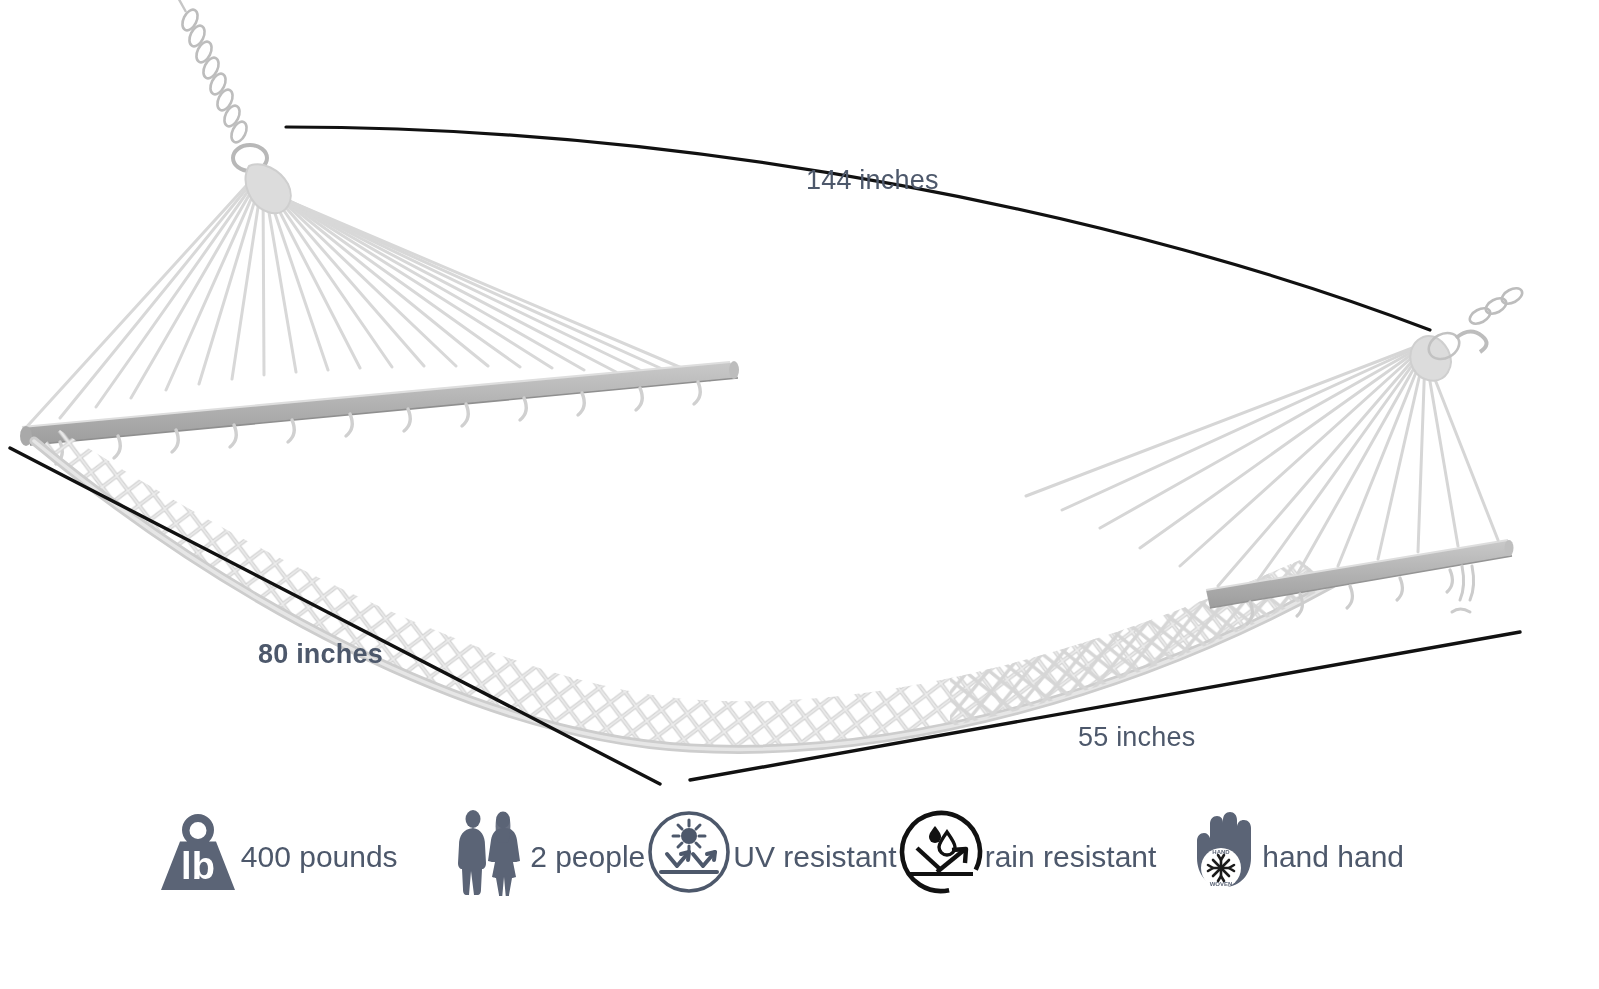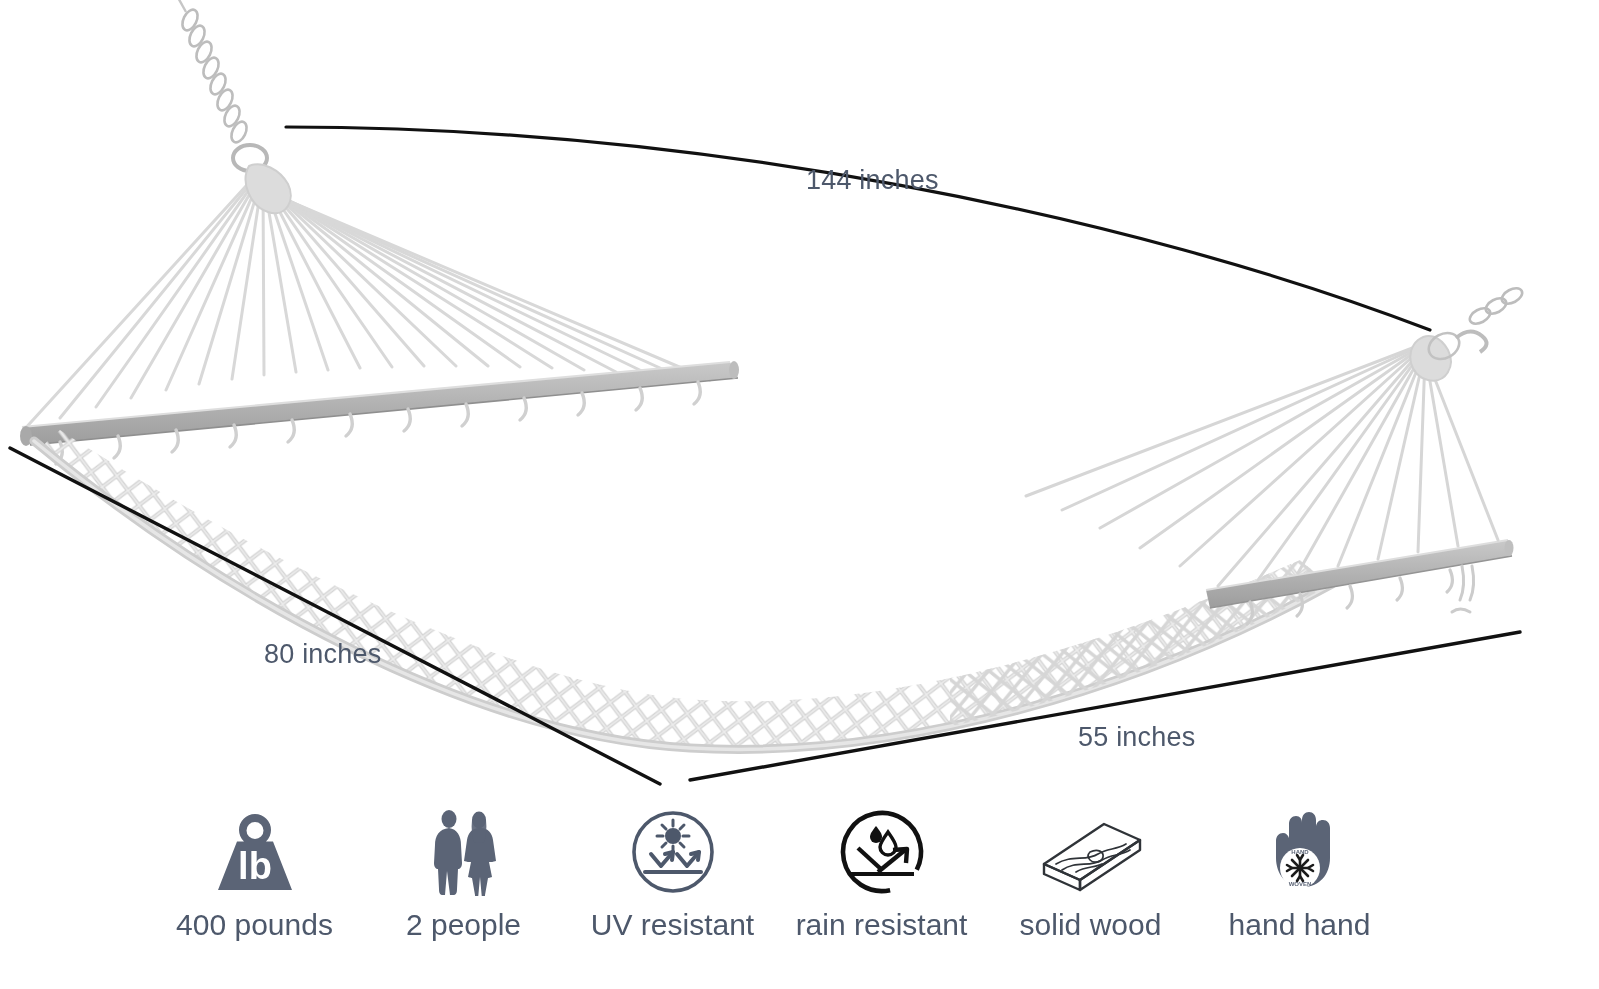--- a/index.html
+++ b/index.html
@@ -36,38 +36,38 @@
   }
   .dim-label {
     position: absolute;
     color: #4d586b;
     font-size: 27px;
     font-family: "Liberation Sans", sans-serif;
     white-space: nowrap;
     letter-spacing: 0.2px;
   }
   #dim-label-length { left: 806px; top: 165px; }
-  #dim-label-width  { left: 264px; top: 639px; }
+  #dim-label-width  { left: 258px; top: 639px; font-weight: bold; }
   #dim-label-depth  { left: 1078px; top: 722px; text-align: right; }
 
   
   #feature-row {
     position: absolute;
     left: 0;
     top: 806px;
     width: 1599px;
     height: 160px;
     display: flex;
     align-items: flex-start;
     padding-left: 150px;
     padding-right: 195px;
   }
   .feature {
     display: flex;
-    flex-direction: column;
+    flex-direction: row;
     align-items: center;
     justify-content: flex-end;
     flex: 1 1 0;
   }
   .feature-icon {
     height: 92px;
     display: flex;
     align-items: center;
     justify-content: center;
   }
@@ -356,42 +356,20 @@
 
           <path d="M40 64 L 67 42" stroke="#111111" stroke-width="4.4" fill="none"></path>
           <path d="M55 42 L 69 41 L 68 55" fill="none" stroke="#111111" stroke-width="4.4" stroke-linejoin="round"></path>
 
           <path d="M12 66 H 76" stroke="#111111" stroke-width="4.2"></path>
         </svg>
       </div>
       <div class="feature-label">rain resistant</div>
     </div>
 
-    <div class="feature">
-      <div class="feature-icon">
-        <svg width="118" height="84" viewBox="0 0 118 84">
-          <g fill="none" stroke="#2f3338" stroke-width="2.4" stroke-linejoin="round">
-
-            <path d="M12 54 L 72 14 L 108 30 L 48 70 Z"></path>
-
-            <path d="M12 54 L 12 64 L 48 80 L 48 70 Z"></path>
-
-            <path d="M48 70 L 48 80 L 108 40 L 108 30 Z"></path>
-          </g>
-
-          <g fill="none" stroke="#2f3338" stroke-width="1.7" stroke-linecap="round">
-            <path d="M24 54 C 40 44, 54 52, 66 44 C 76 38, 84 40, 94 34"></path>
-            <path d="M30 60 C 44 50, 58 58, 70 50 C 80 44, 88 46, 98 40"></path>
-            <path d="M58 42 c 8 -4 14 0 13 5 c -1 5 -9 7 -13 3 c -3 -3 -2 -6 0 -8 Z"></path>
-            <path d="M44 62 C 54 56, 62 58, 70 54"></path>
-          </g>
-        </svg>
-      </div>
-      <div class="feature-label">solid wood</div>
-    </div>
 
     <div class="feature">
       <div class="feature-icon">
         <svg width="82" height="90" viewBox="0 0 82 90">
 
           <path d="M17 34 c 0 -5 3 -8 7 -8 c 3 0 5 2 6 5 l 0 -14 c 0 -5 3 -8 7 -8
                    c 4 0 6 3 6 7 l 0 -3 c 0 -5 3 -8 7 -8 c 4 0 7 3 7 8 l 0 6
                    c 1 -4 3 -6 7 -6 c 4 0 7 3 7 8 l 0 30 c 0 16 -10 29 -27 29
                    c -17 0 -27 -13 -27 -29 Z" fill="#5b6476"></path>
 

